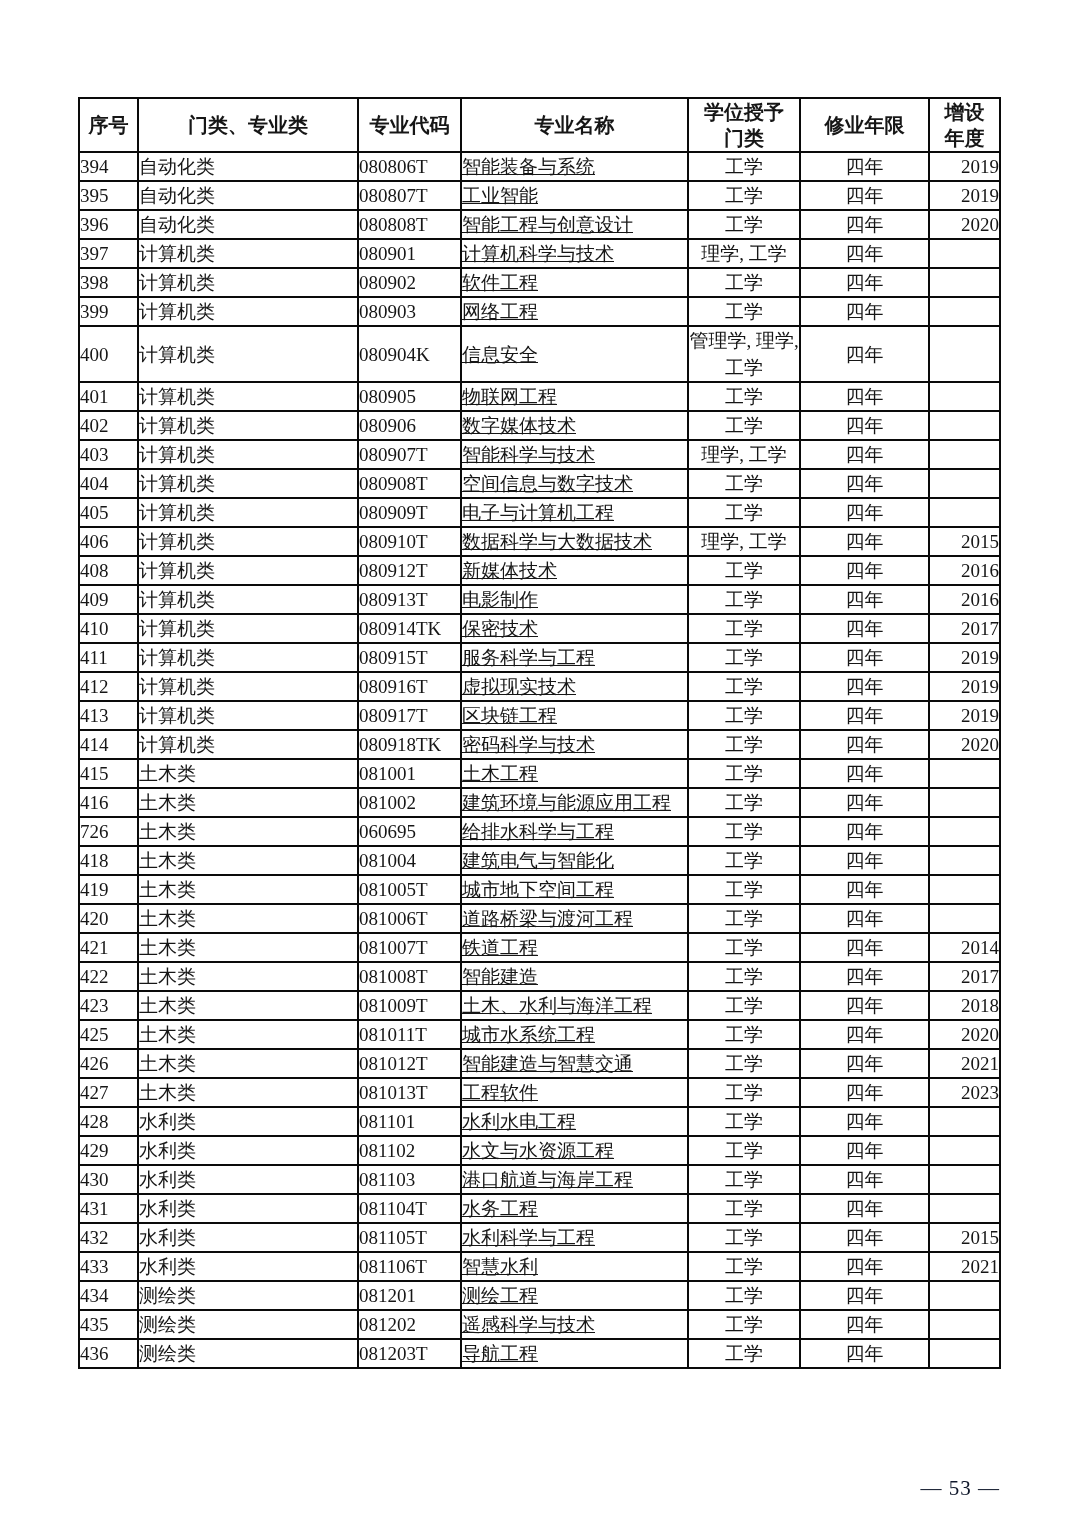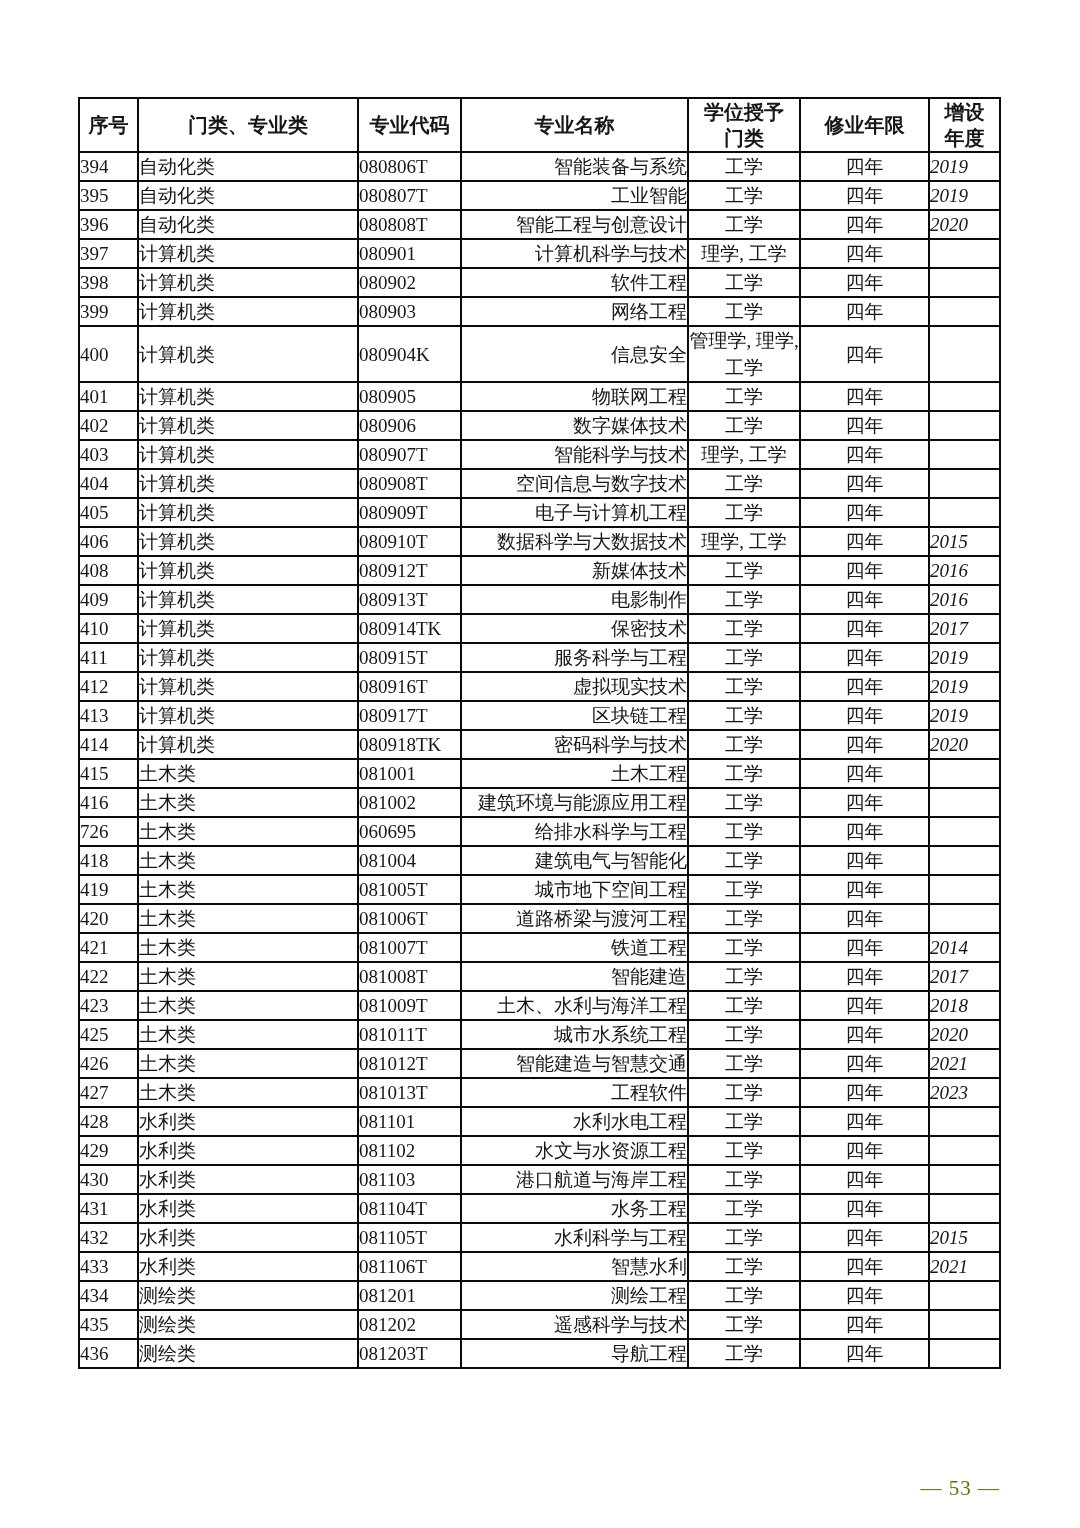--- a/index.html
+++ b/index.html
@@ -42,31 +42,31 @@
   table.majors td {
     font-size: 19px;
     height: 27px;
     line-height: 27px;
     vertical-align: middle;
     padding: 0;
   }
   td.c0 { text-align: left; }
   td.c1 { text-align: left; padding-left: 8px;  white-space: nowrap; }
   td.c2 { text-align: left; padding-left: 5px;  white-space: nowrap; }
-  td.c3 { text-align: right; padding-left: 5px;  white-space: nowrap; }
+  td.c3 { text-align: left; padding-left: 5px;  white-space: nowrap; text-decoration: underline; }
   td.c4 { text-align: center; padding: 0 6px; line-height: 27px; }
   td.c5 { text-align: center; }
-  td.c6 { text-align: left; font-style: italic; }
+  td.c6 { text-align: right; }
   .page-number {
     position: absolute;
     top: 1476px;
     right: 80px;
     font-size: 21px;
     letter-spacing: 1px;
-    color: #4d7c0f;
+    color: #0f172a;
     white-space: nowrap;
   }
 </style>
 </head>
 <body>
 
 <div class="page">
 
   <table class="majors">
     <colgroup>

